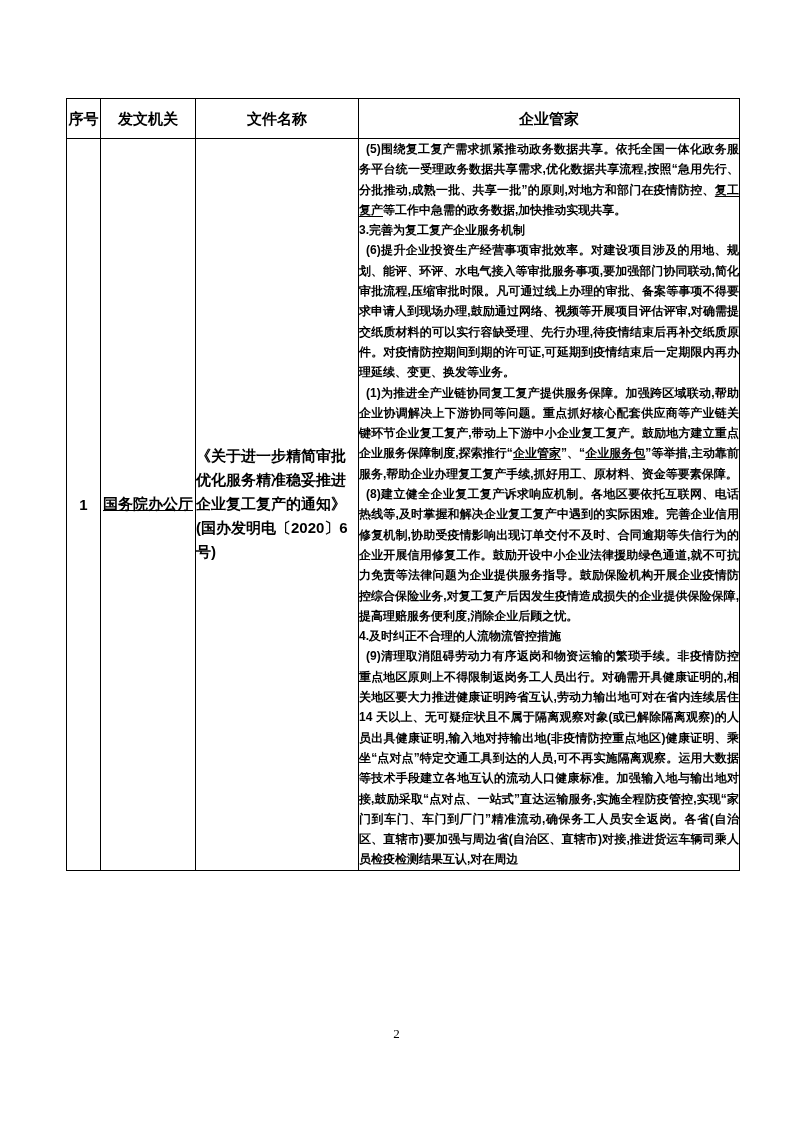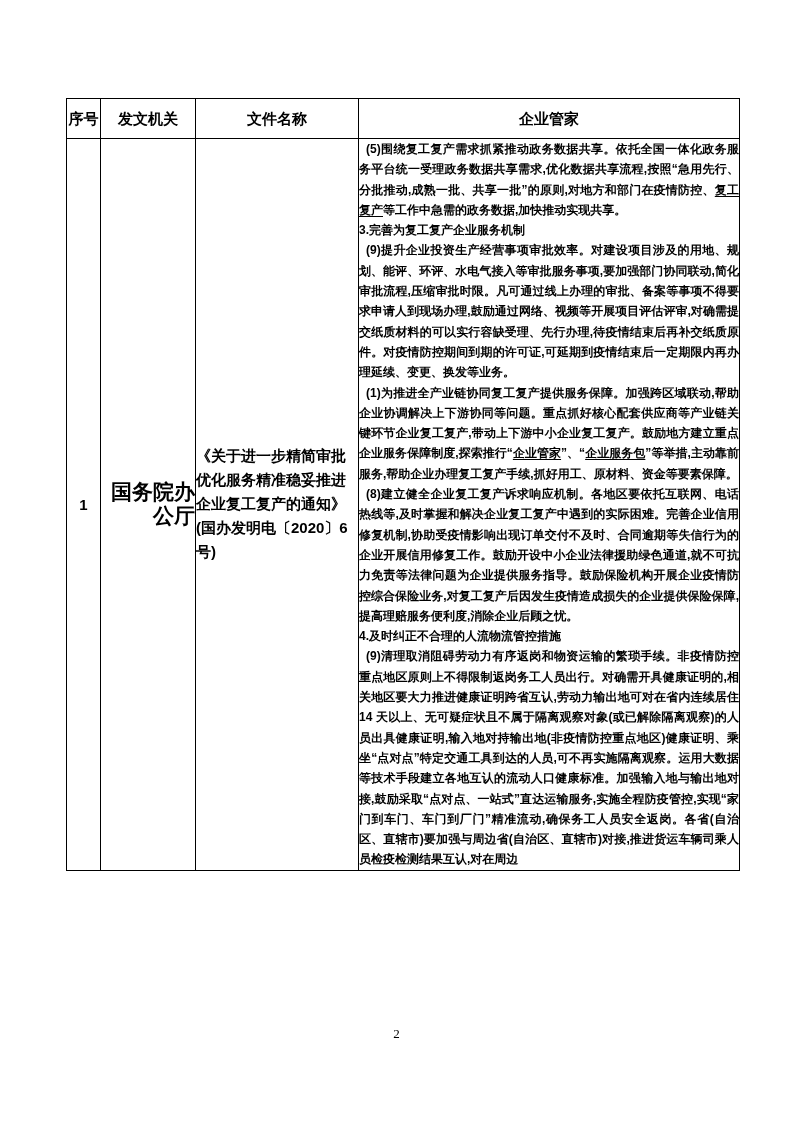--- a/index.html
+++ b/index.html
@@ -36,24 +36,25 @@
     padding: 2px 1px;
     font-weight: bold;
   }
   .cell-num {
     text-align: center;
     vertical-align: middle;
     font-size: 15px;
   }
   .cell-agency {
     vertical-align: middle;
-    text-align: right;
-    font-size: 21px;
+    text-align: center;
+    font-size: 15px;
     line-height: 24px;
     padding: 4px 6px;
+    text-decoration: underline;
   }
   .cell-docname {
     vertical-align: middle;
     font-size: 15px;
     line-height: 24px;
     padding: 4px 7px;
   }
   .cell-content {
     vertical-align: top;
     padding: 2px 7px 3px 7px;
@@ -101,21 +102,21 @@
     </thead>
     <tbody>
       <tr>
         <td class="cell-num">1</td>
         <td class="cell-agency">国务院办公厅</td>
         <td class="cell-docname">《关于进一步精简审批优化服务精准稳妥推进企业复工复产的通知》(国办发明电〔2020〕6 号)</td>
         <td class="cell-content">
           <div id="content-paragraphs">
               <p class="para indent"><span>(5)围绕复工复产需求抓紧推动政务数据共享。依托全国一体化政务服务平台统一受理政务数据共享需求,优化数据共享流程,按照“急用先行、分批推动,成熟一批、共享一批”的原则,对地方和部门在疫情防控、</span><span class="u">复工复产</span><span>等工作中急需的政务数据,加快推动实现共享。</span></p>
               <p class="para"><span>3.完善为复工复产企业服务机制</span></p>
-              <p class="para indent"><span>(9)提升企业投资生产经营事项审批效率。对建设项目涉及的用地、规划、能评、环评、水电气接入等审批服务事项,要加强部门协同联动,简化审批流程,压缩审批时限。凡可通过线上办理的审批、备案等事项不得要求申请人到现场办理,鼓励通过网络、视频等开展项目评估评审,对确需提交纸质材料的可以实行容缺受理、先行办理,待疫情结束后再补交纸质原件。对疫情防控期间到期的许可证,可延期到疫情结束后一定期限内再办理延续、变更、换发等业务。</span></p>
+              <p class="para indent"><span>(6)提升企业投资生产经营事项审批效率。对建设项目涉及的用地、规划、能评、环评、水电气接入等审批服务事项,要加强部门协同联动,简化审批流程,压缩审批时限。凡可通过线上办理的审批、备案等事项不得要求申请人到现场办理,鼓励通过网络、视频等开展项目评估评审,对确需提交纸质材料的可以实行容缺受理、先行办理,待疫情结束后再补交纸质原件。对疫情防控期间到期的许可证,可延期到疫情结束后一定期限内再办理延续、变更、换发等业务。</span></p>
               <p class="para indent"><span>(1)为推进全产业链协同复工复产提供服务保障。加强跨区域联动,帮助企业协调解决上下游协同等问题。重点抓好核心配套供应商等产业链关键环节企业复工复产,带动上下游中小企业复工复产。鼓励地方建立重点企业服务保障制度,探索推行“</span><span class="u">企业管家</span><span>”、“</span><span class="u">企业服务包</span><span>”等举措,主动靠前服务,帮助企业办理复工复产手续,抓好用工、原材料、资金等要素保障。</span></p>
               <p class="para indent"><span>(8)建立健全企业复工复产诉求响应机制。各地区要依托互联网、电话热线等,及时掌握和解决企业复工复产中遇到的实际困难。完善企业信用修复机制,协助受疫情影响出现订单交付不及时、合同逾期等失信行为的企业开展信用修复工作。鼓励开设中小企业法律援助绿色通道,就不可抗力免责等法律问题为企业提供服务指导。鼓励保险机构开展企业疫情防控综合保险业务,对复工复产后因发生疫情造成损失的企业提供保险保障,提高理赔服务便利度,消除企业后顾之忧。</span></p>
               <p class="para"><span>4.及时纠正不合理的人流物流管控措施</span></p>
               <p class="para indent"><span>(9)清理取消阻碍劳动力有序返岗和物资运输的繁琐手续。非疫情防控重点地区原则上不得限制返岗务工人员出行。对确需开具健康证明的,相关地区要大力推进健康证明跨省互认,劳动力输出地可对在省内连续居住 14 天以上、无可疑症状且不属于隔离观察对象(或已解除隔离观察)的人员出具健康证明,输入地对持输出地(非疫情防控重点地区)健康证明、乘坐“点对点”特定交通工具到达的人员,可不再实施隔离观察。运用大数据等技术手段建立各地互认的流动人口健康标准。加强输入地与输出地对接,鼓励采取“点对点、一站式”直达运输服务,实施全程防疫管控,实现“家门到车门、车门到厂门”精准流动,确保务工人员安全返岗。各省(自治区、直辖市)要加强与周边省(自治区、直辖市)对接,推进货运车辆司乘人员检疫检测结果互认,对在周边</span></p>
             </div>
         </td>
       </tr>
     </tbody>
   </table>
 

